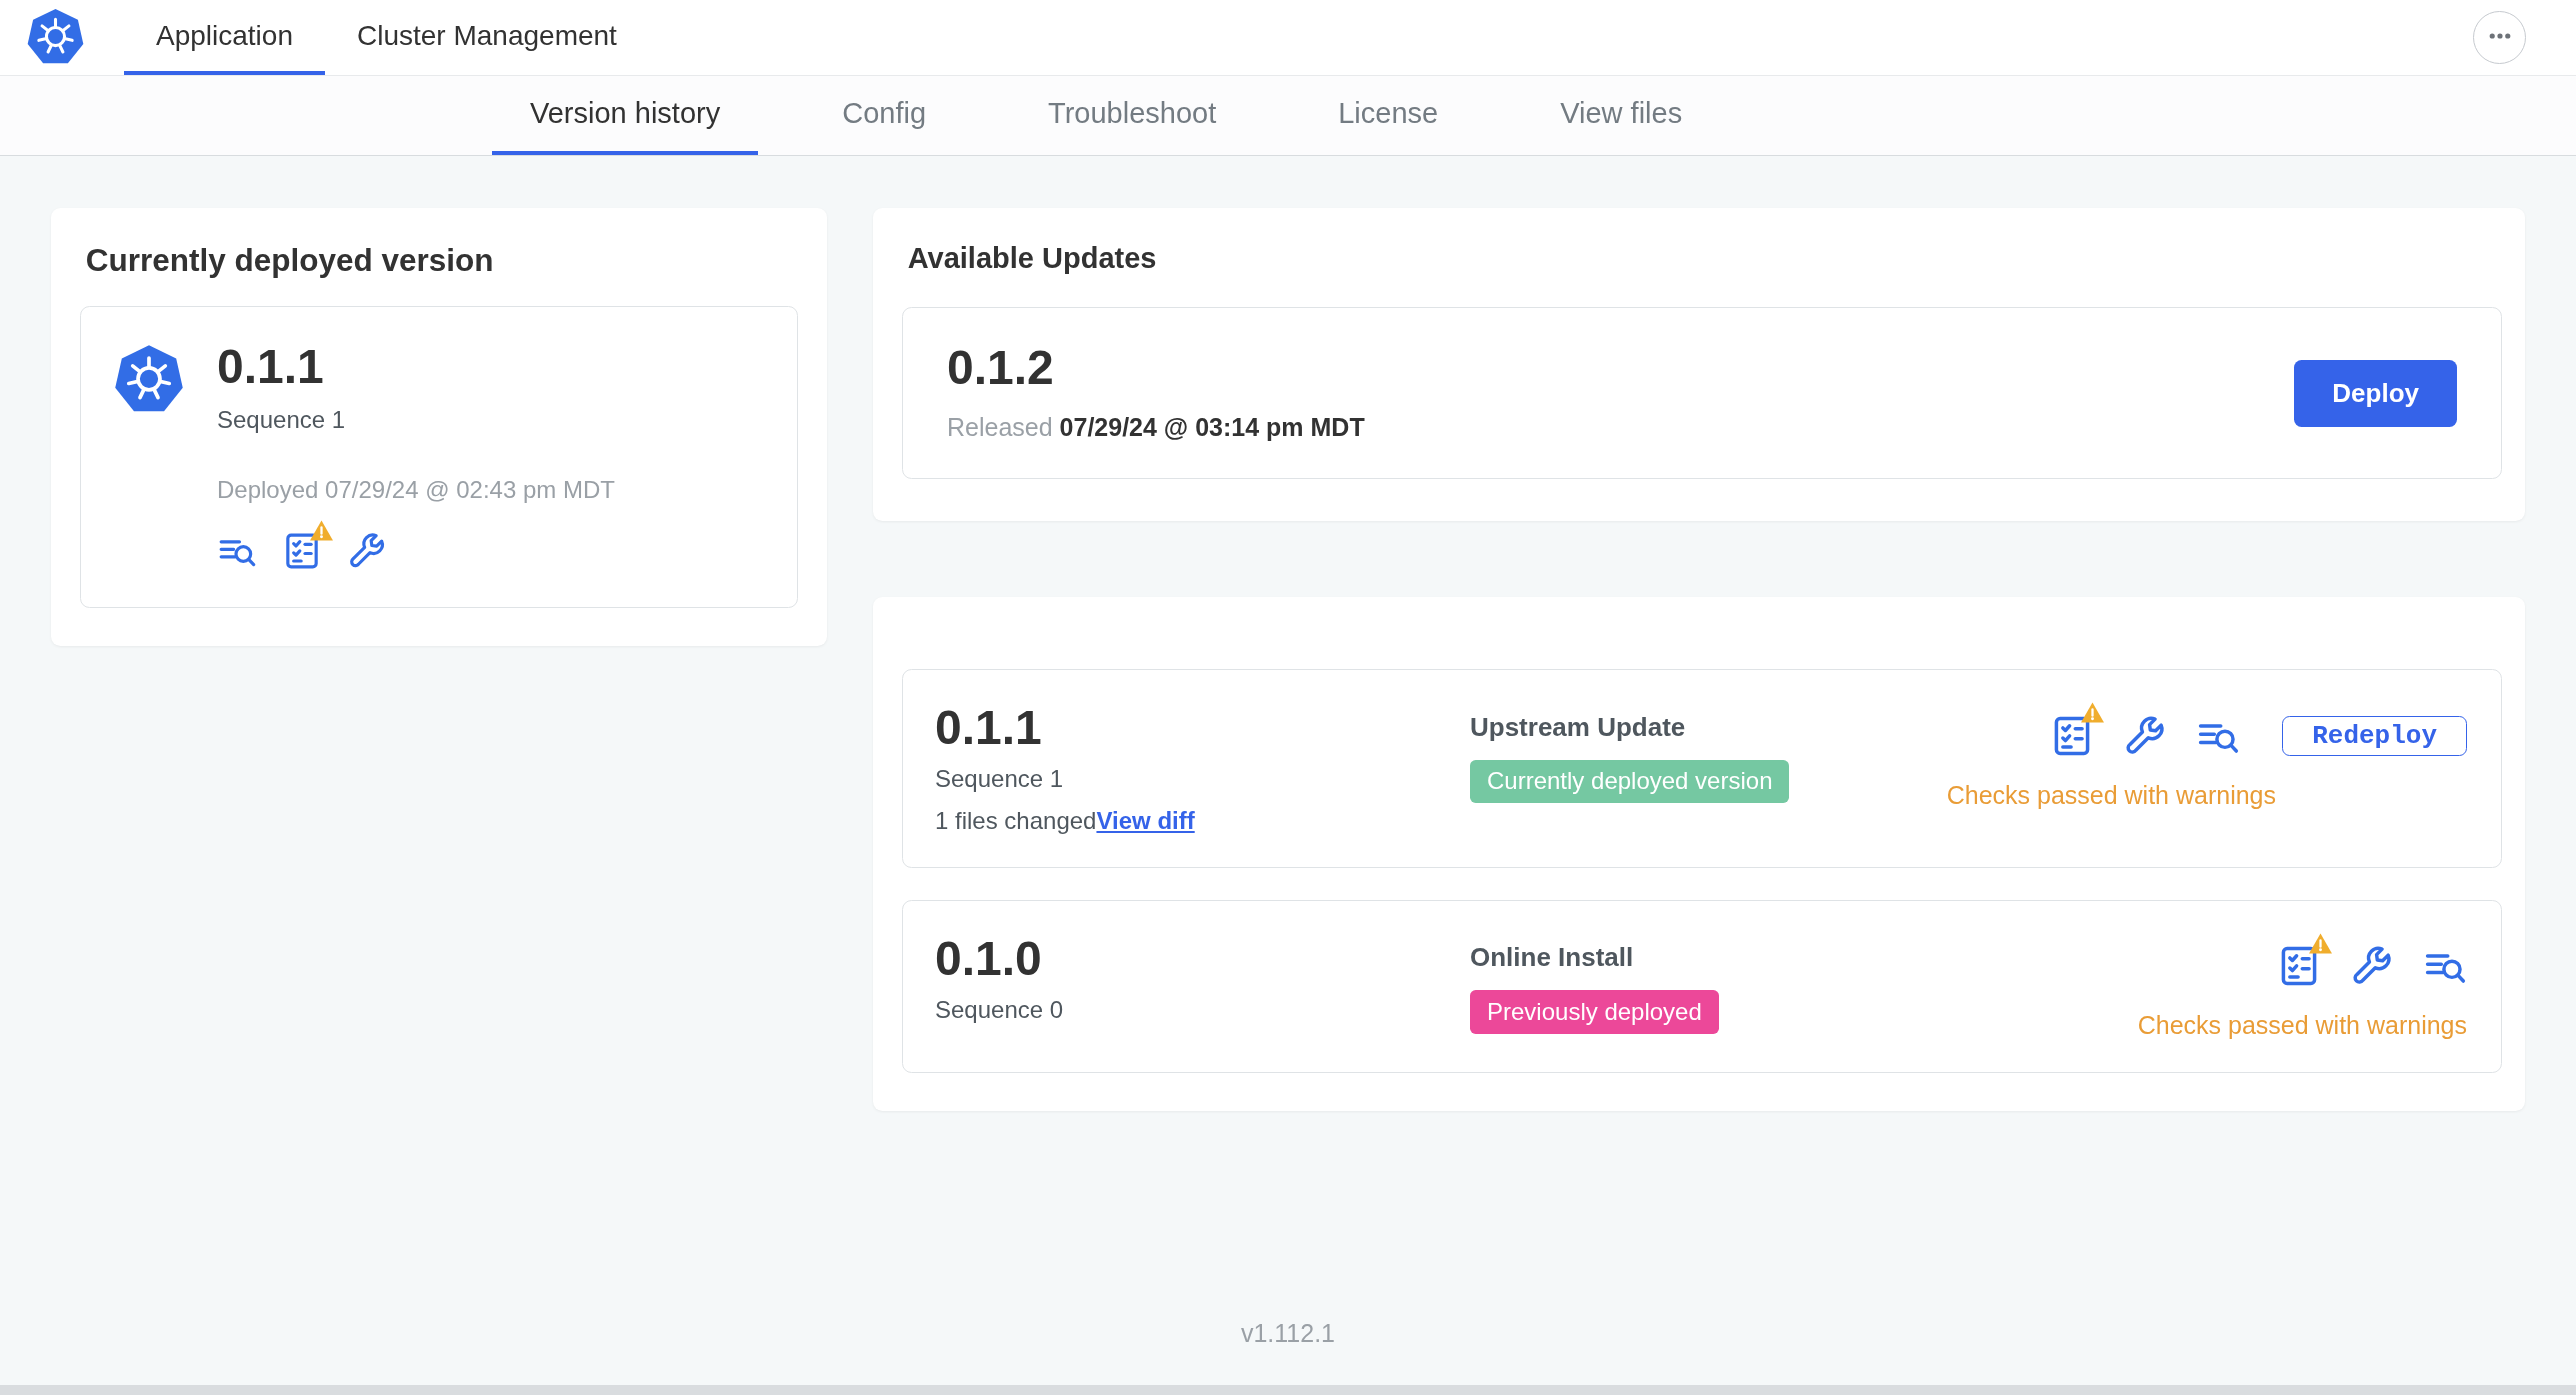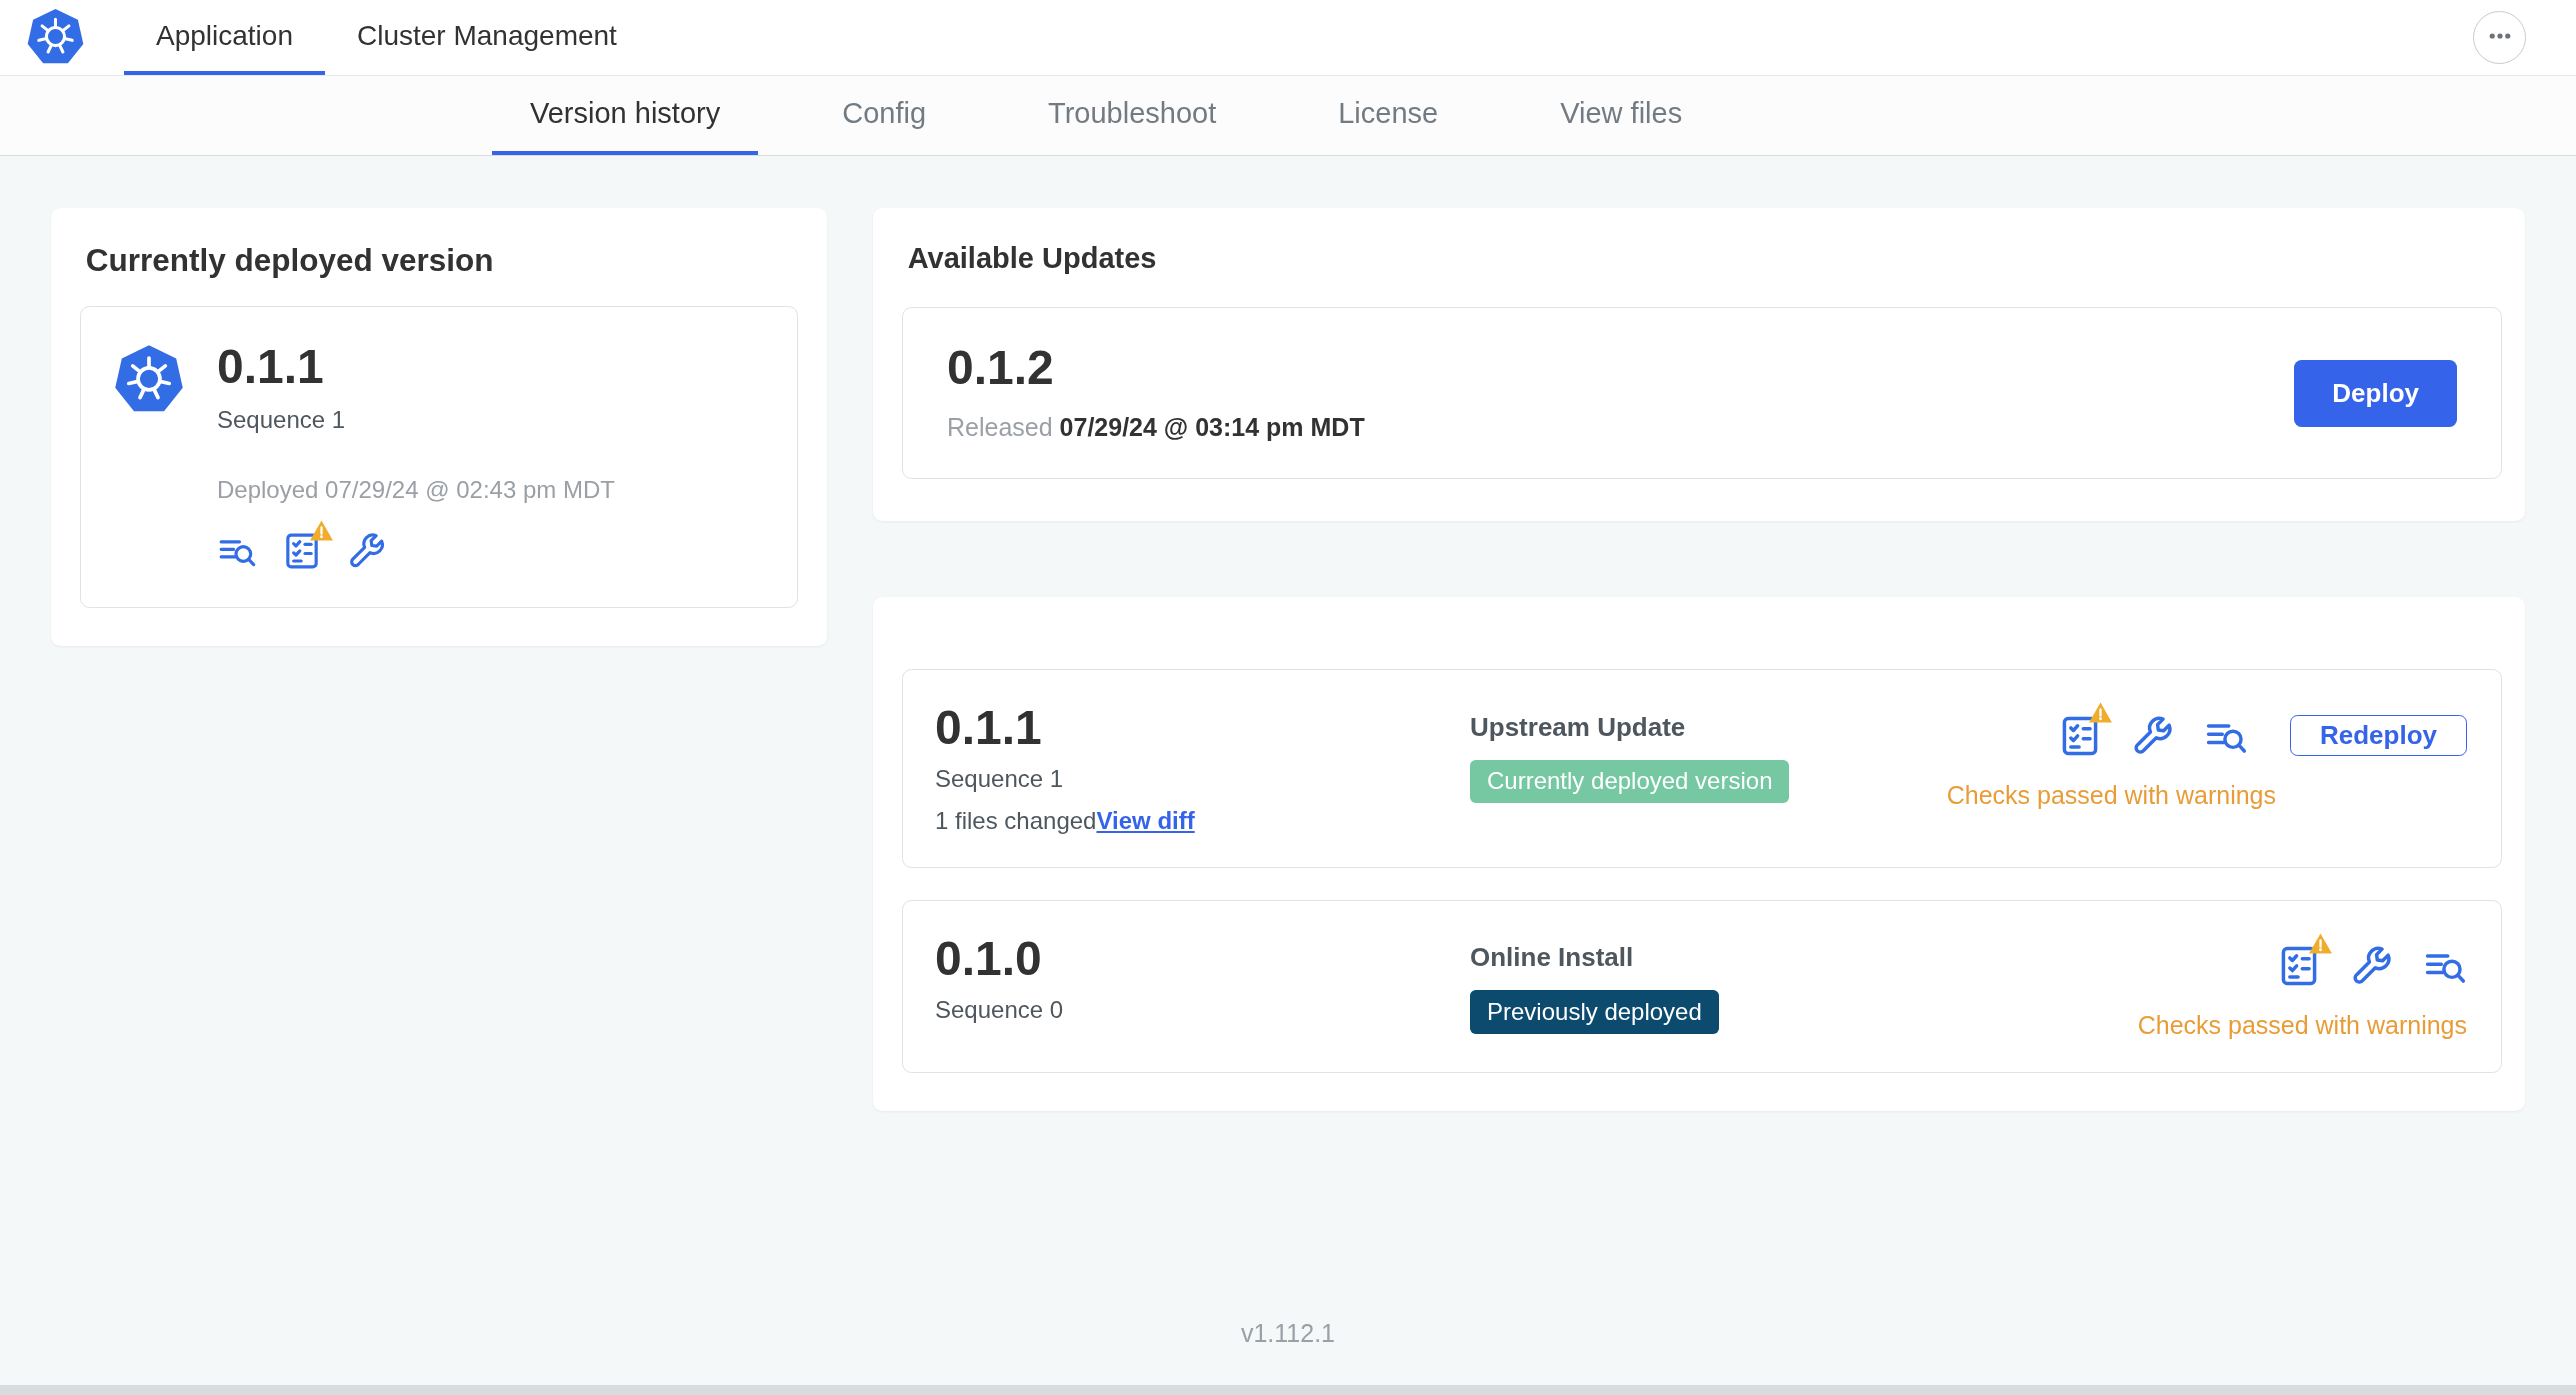--- a/index.html
+++ b/index.html
@@ -117,28 +117,28 @@
   .files-line { display:flex; align-items:baseline; margin-top:13.4px; }
   .files-changed { font-size:24px; color:#4f575e; }
   .view-diff { font-size:24px; color:#3563e9; text-decoration:underline; cursor:pointer; font-weight:700; }
   .vr-mid { flex:1; padding-top:7.6px; }
   .source-label { font-size:26px; font-weight:600; color:#4f575e; }
   .badge {
     display:inline-block; margin-top:17px; font-size:24px;
     padding:7.6px 17px; border-radius:5.7px; color:#fff; white-space:nowrap;
   }
   .badge.green { background:#75c8a2; }
-  .badge.gray  { background:#0c4a6e; }
+  .badge.gray  { background:#ec4899; }
   .vr-right { display:flex; flex-direction:column; align-items:flex-end; padding-top:9.5px; }
   .actions-line { display:flex; align-items:center; gap:29px; }
   .actions-line .icn svg.svg-i { width:44px; height:44px; }
   .outline-btn {
     background:#fff; border:1px solid #3563e9; color:#3563e9; border-radius:7.6px;
     font-size:26px; font-weight:700; padding:4px 29px; margin-left:13.4px; cursor:pointer;
-    font-family:Liberation Sans, sans-serif;
+    font-family:Liberation Mono, monospace;
   }
   .status-warn { margin-top:23px; font-size:25px; color:#e99c36; }
   .status-indent { padding-right:191px; }
 
   footer {
     height:103px; flex-shrink:0; display:flex; align-items:center; justify-content:center;
     font-size:25px; color:#9aa0a6;
   }
   .bottom-strip { height:11.5px; flex-shrink:0; background:#d9dcdf; }
 </style>

